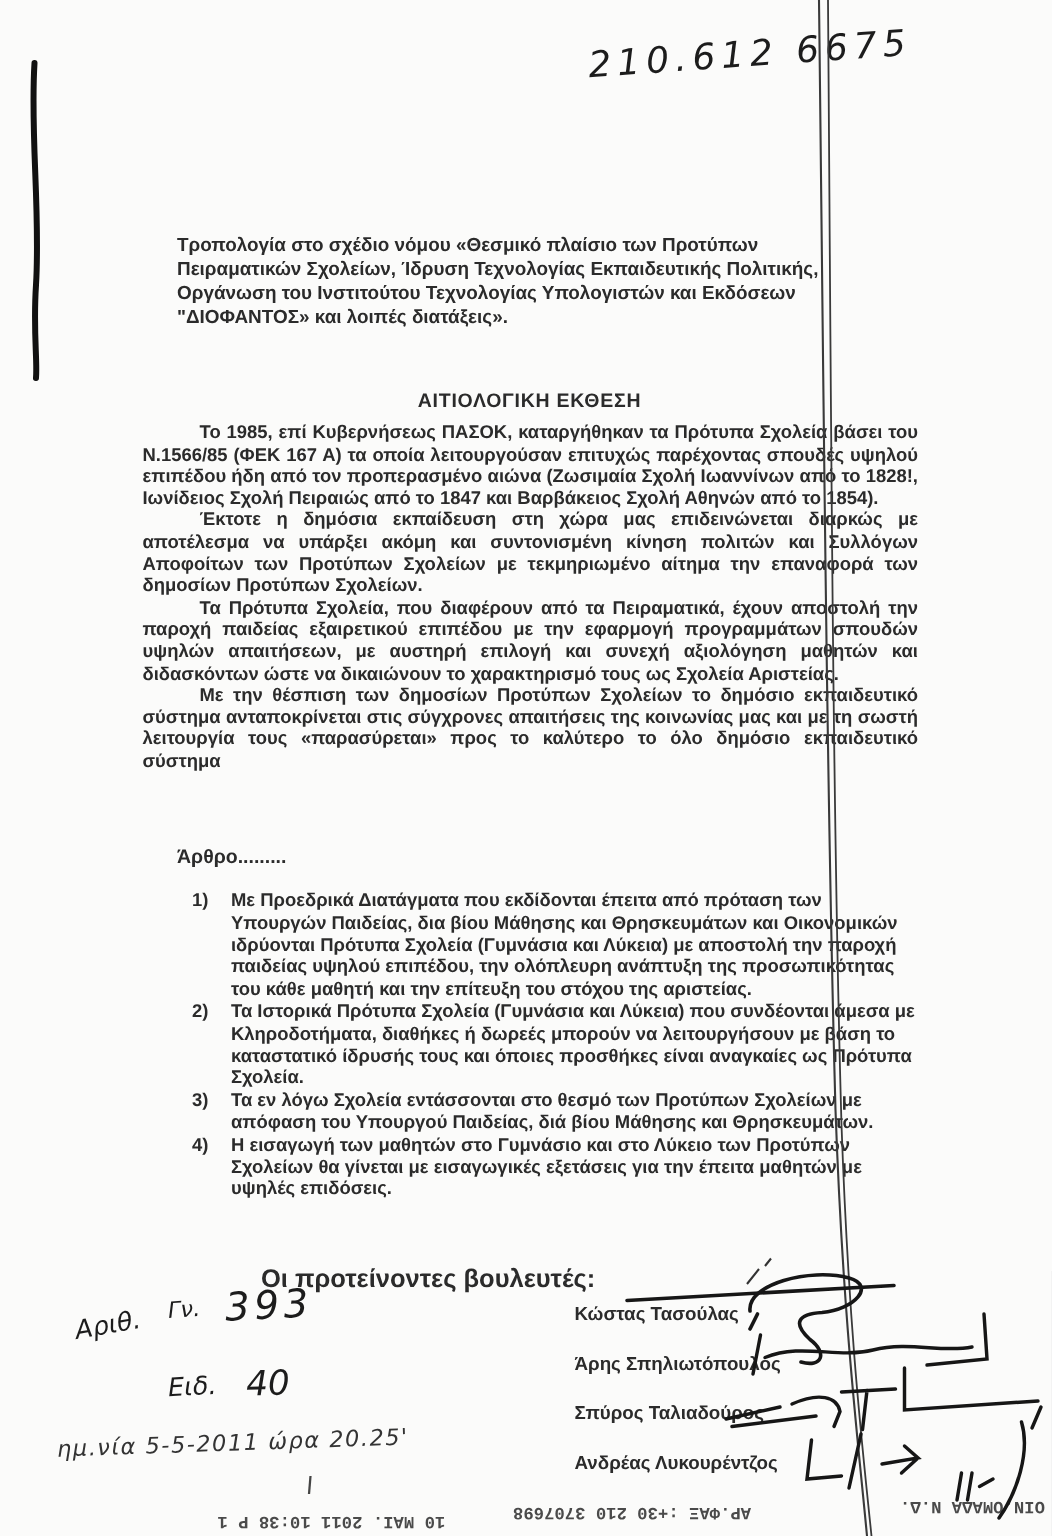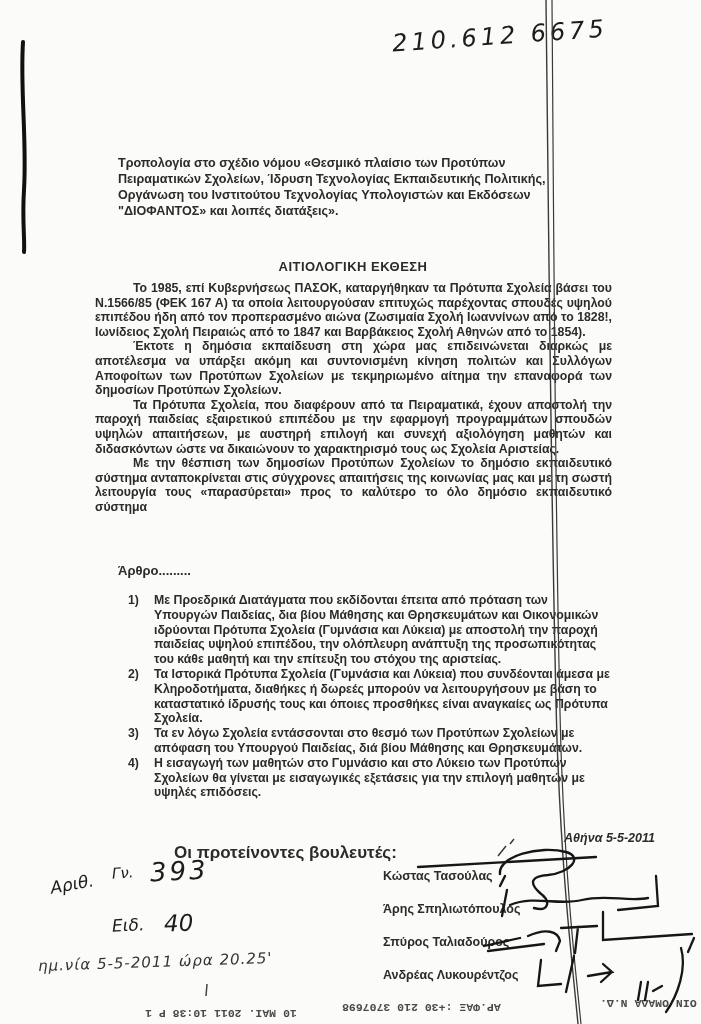--- a/index.html
+++ b/index.html
@@ -110,25 +110,24 @@
     <div class="list-item">
       <span class="num">2)</span>
       <span class="itxt">Τα Ιστορικά Πρότυπα Σχολεία (Γυμνάσια και Λύκεια) που συνδέονται άμεσα με Κληροδοτήματα, διαθήκες ή δωρεές μπορούν να λειτουργήσουν με βάση το καταστατικό ίδρυσής τους και όποιες προσθήκες είναι αναγκαίες ως Πρότυπα Σχολεία.</span>
     </div>
     <div class="list-item">
       <span class="num">3)</span>
       <span class="itxt">Τα εν λόγω Σχολεία εντάσσονται στο θεσμό των Προτύπων Σχολείων με απόφαση του Υπουργού Παιδείας, διά βίου Μάθησης και Θρησκευμάτων.</span>
     </div>
     <div class="list-item">
       <span class="num">4)</span>
-      <span class="itxt">Η εισαγωγή των μαθητών στο Γυμνάσιο και στο Λύκειο των Προτύπων Σχολείων θα γίνεται με εισαγωγικές εξετάσεις για την επιλογή μαθητών με υψηλές επιδόσεις.</span>
+      <span class="itxt">Η εισαγωγή των μαθητών στο Γυμνάσιο και στο Λύκειο των Προτύπων Σχολείων θα γίνεται με εισαγωγικές εξετάσεις για την έπειτα μαθητών με υψηλές επιδόσεις.</span>
     </div>
   </div>
 
-  <div class="date-line doc-text">Αθήνα 5-5-2011</div>
 
   <div class="proposers-label doc-text">Οι προτείνοντες βουλευτές:</div>
   <div class="proposer doc-text" style="top:869px">Κώστας Τασούλας</div>
   <div class="proposer doc-text" style="top:902px">Άρης Σπηλιωτόπουλος</div>
   <div class="proposer doc-text" style="top:935px">Σπύρος Ταλιαδούρος</div>
   <div class="proposer doc-text" style="top:968px">Ανδρέας Λυκουρέντζος</div>
 
   <div class="hw hw-arith">Αριθ.</div>
   <div class="hw hw-gn">Γν.</div>
   <div class="hw hw-393">393</div>

